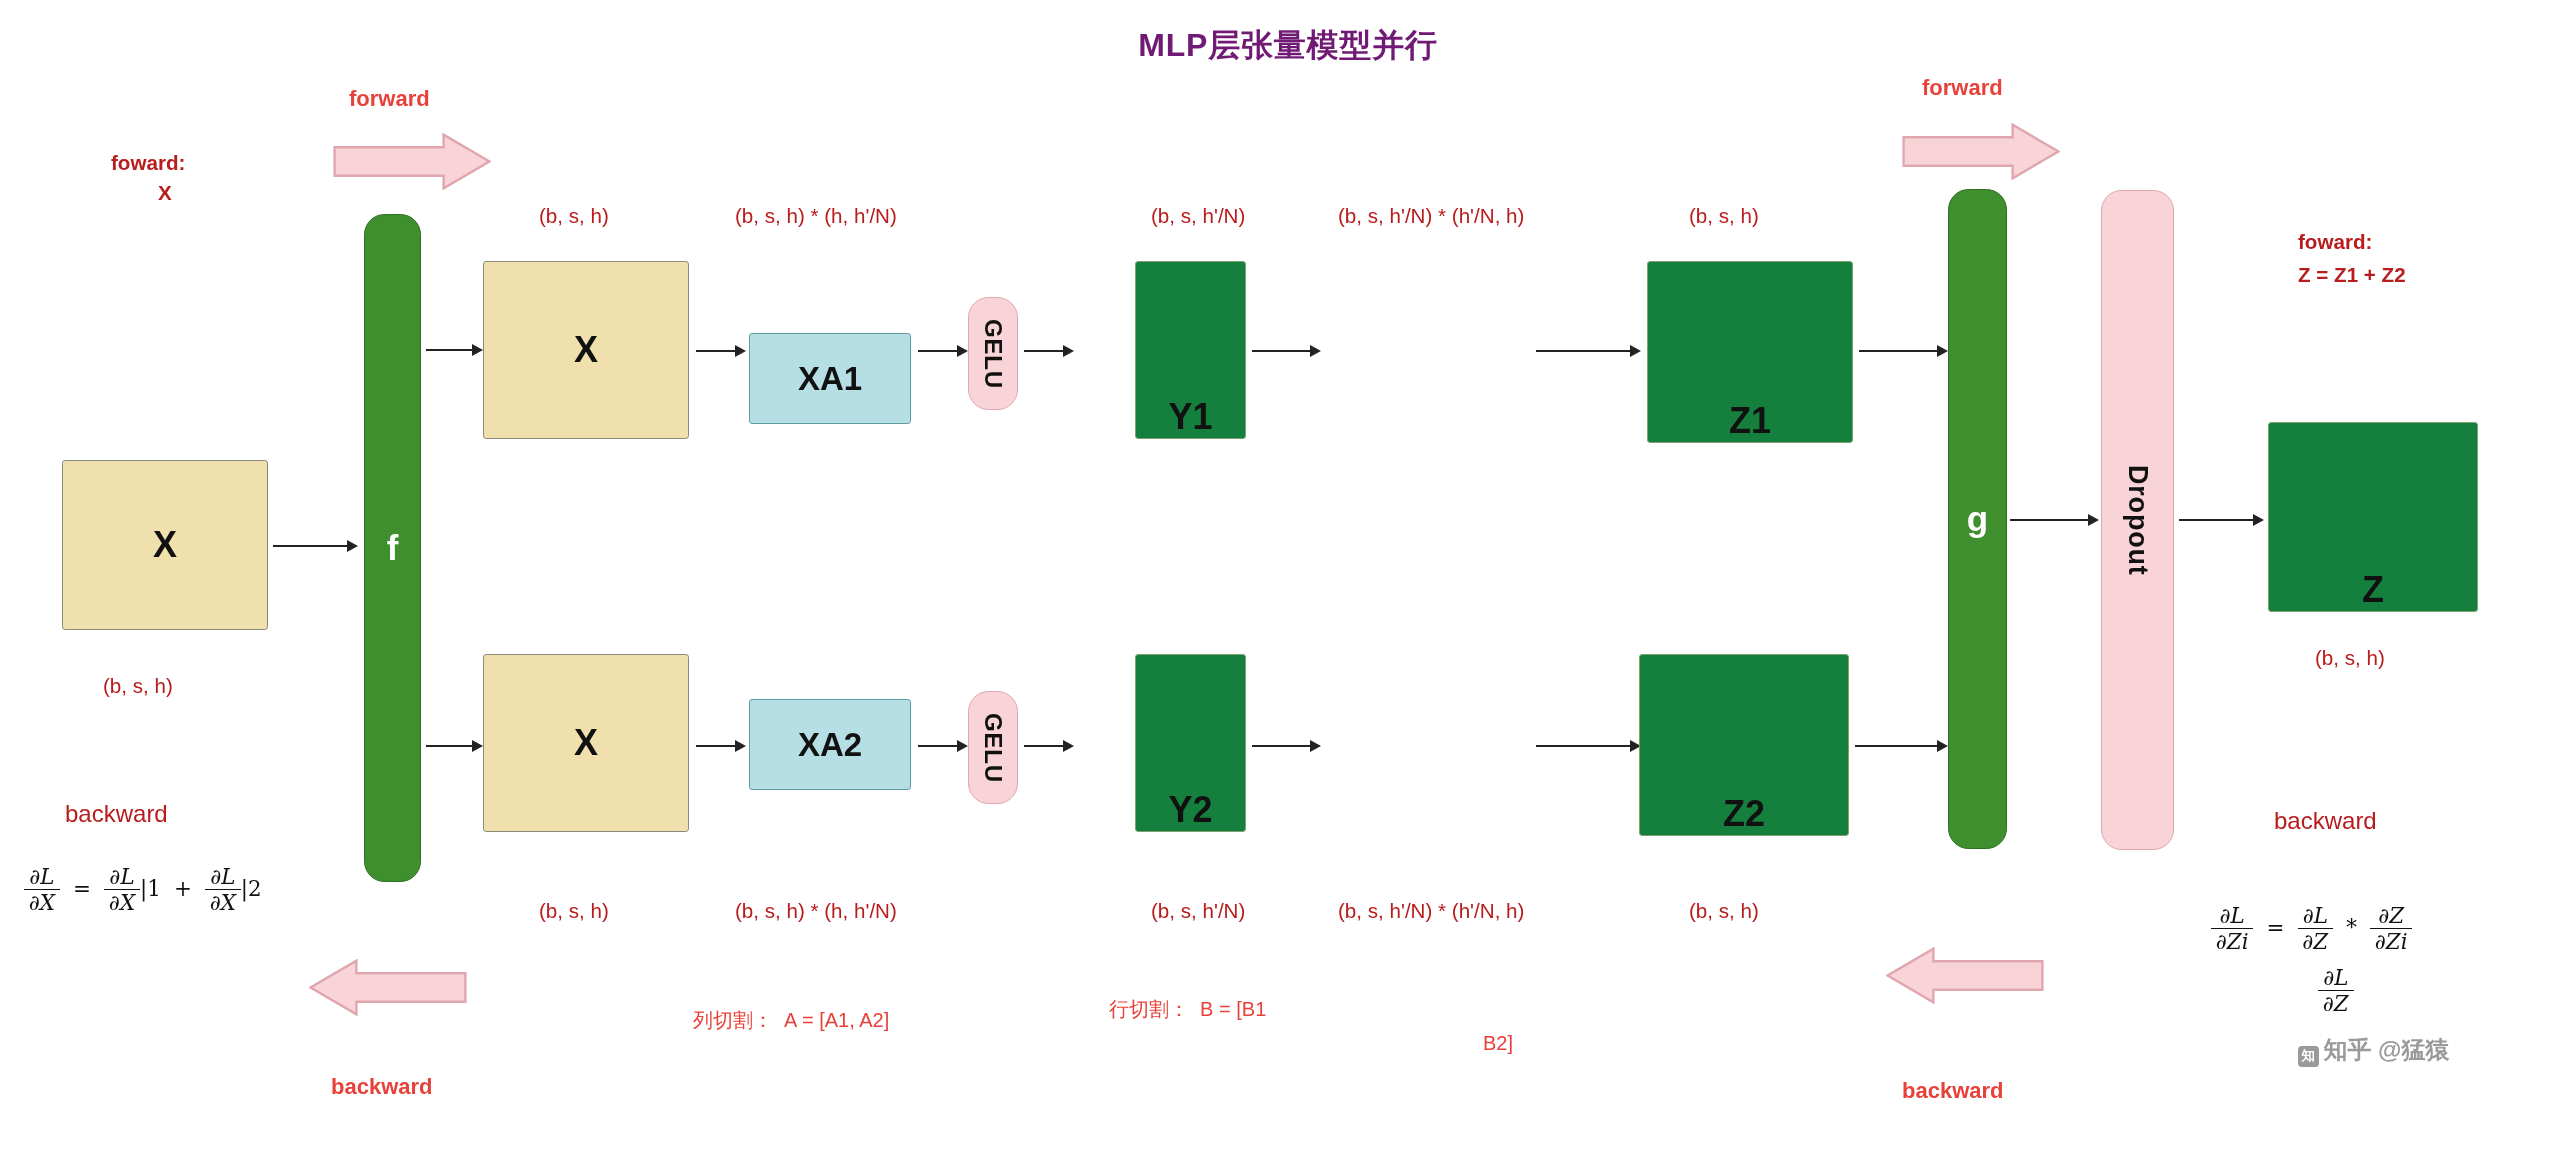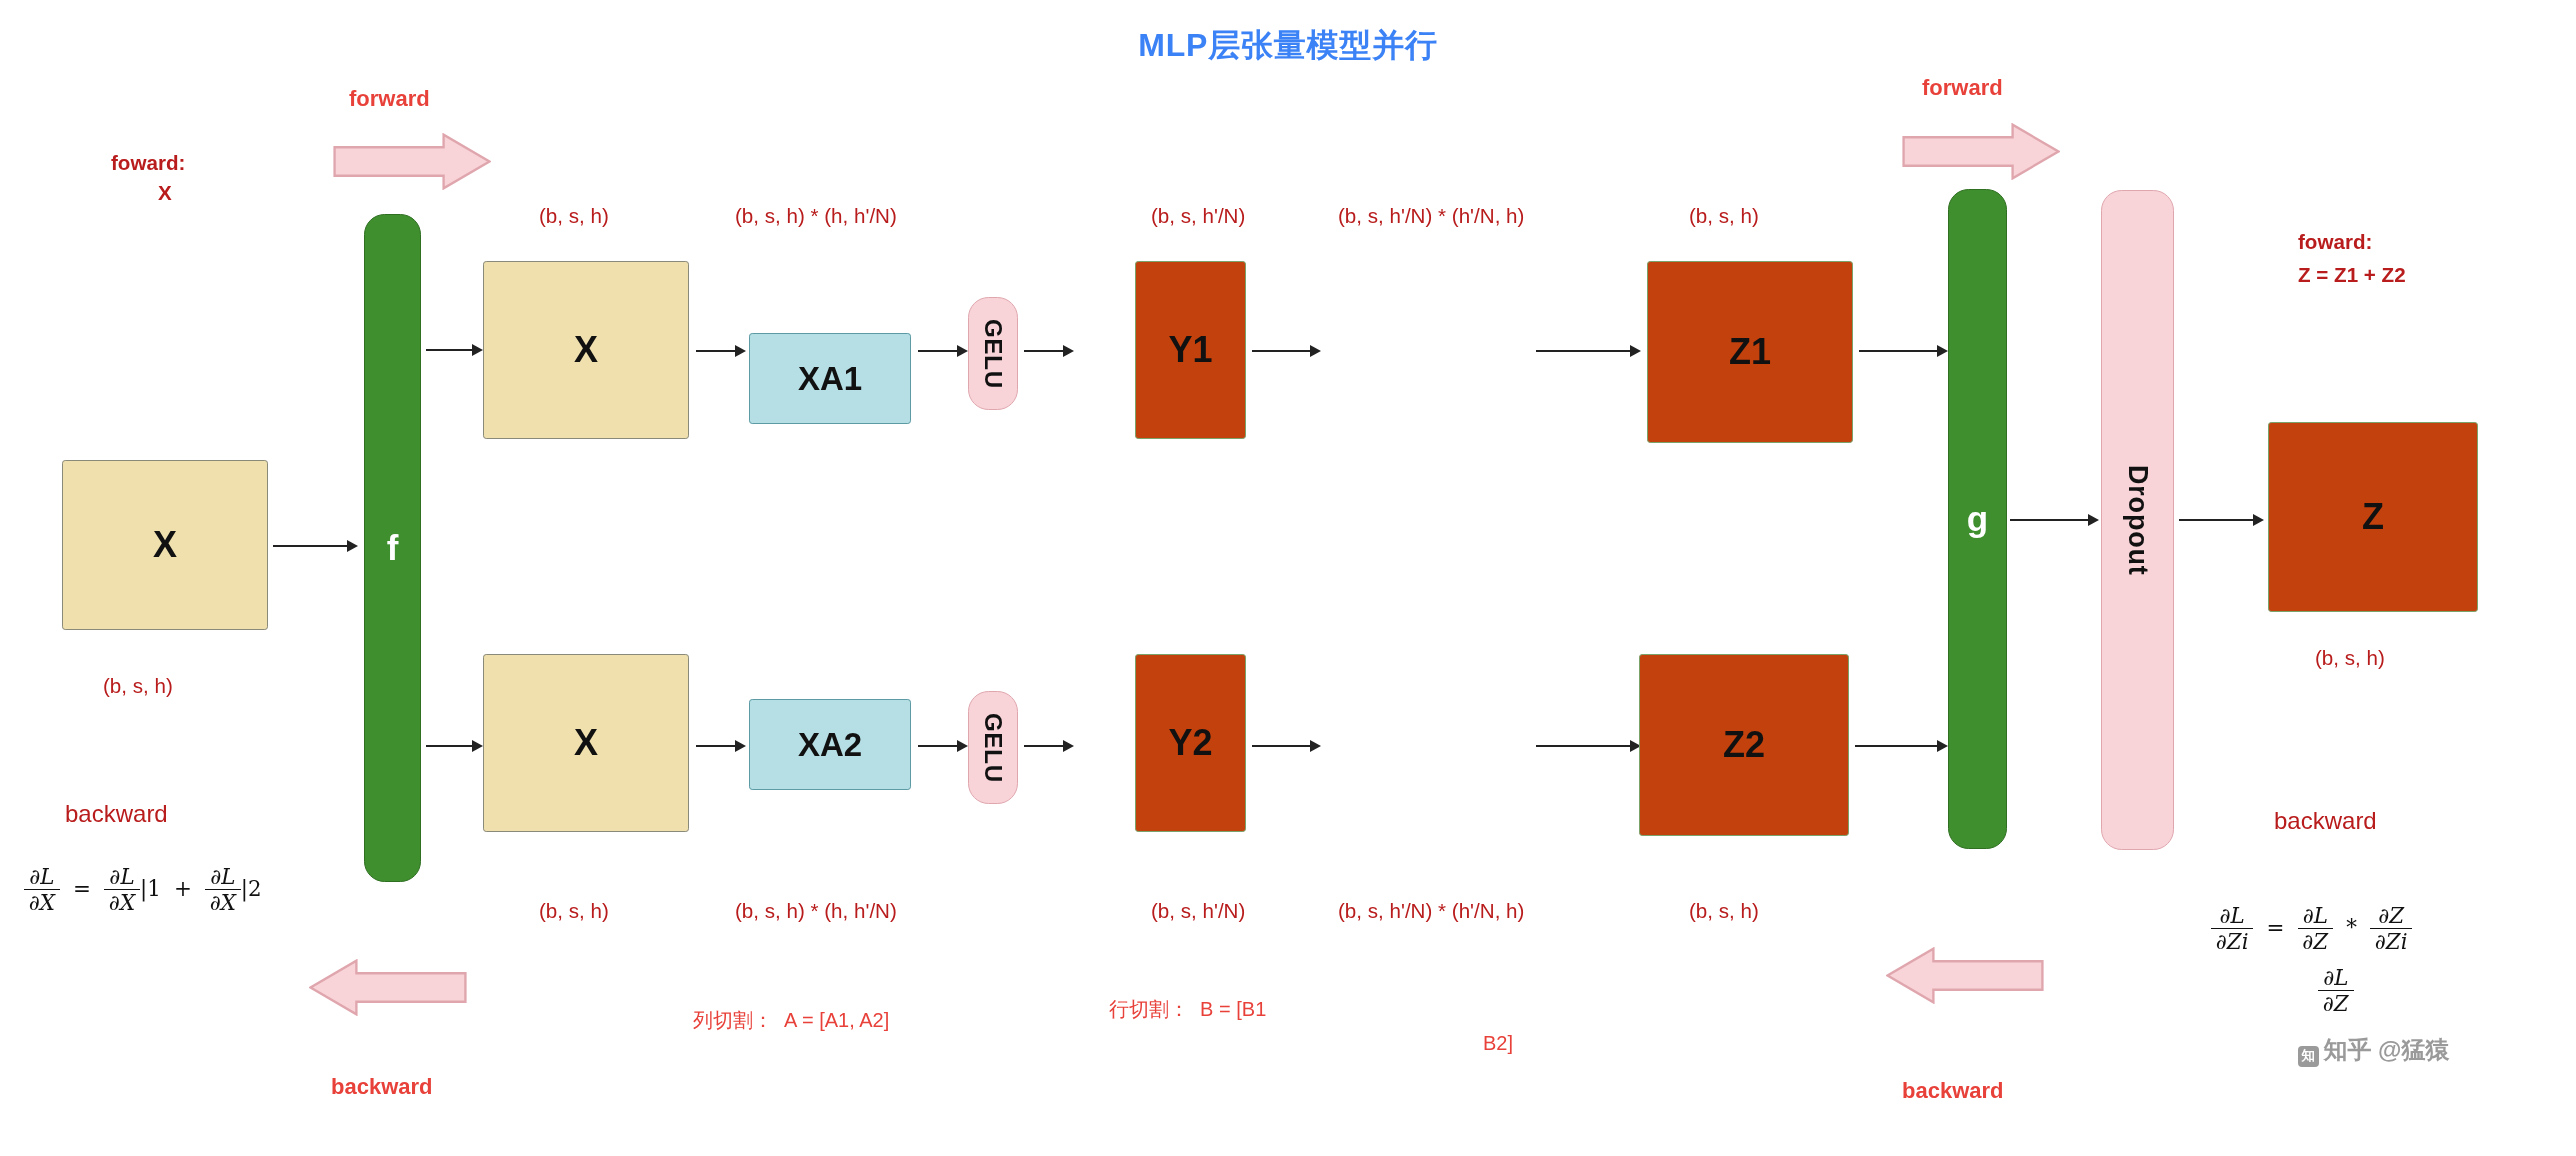--- a/index.html
+++ b/index.html
@@ -18,21 +18,21 @@
     overflow: hidden;
     background: #ffffff;
   }
   .abs { position: absolute; }
 
   .title {
     top: 24px;
     left: 0;
     width: 2576px;
     text-align: center;
-    color: #3b82f6;
+    color: #701a75;
     font-size: 32px;
     font-weight: 700;
     letter-spacing: 0.8px;
   }
 
   
   .lbl {
     font-size: 20.6px;
     color: #b91c1c;
     white-space: nowrap;
@@ -57,21 +57,21 @@
     align-items: center;
     justify-content: center;
     border: 1.6px solid #6f6f6f;
     border-radius: 3.2px;
     font-size: 36px;
     font-weight: 600;
     color: #111;
   }
   .box-yellow { background: #efe0ae; border-color: #8a8a7a; }
   .box-blue   { background: #b6dfe5; border-color: #5c9aa4; }
-  .box-green  { background: #c2410c; border-color: #7aa36c; }
+  .box-green  { background: #15803d; border-color: #7aa36c; align-items: flex-end; }
 
   .bar-green {
     background: #3f8f2e;
     border: 1.6px solid #2f6f22;
     border-radius: 20.6px;
     color: #ffffff;
     font-size: 35px;
     font-weight: 700;
     display: flex;
     align-items: center;

